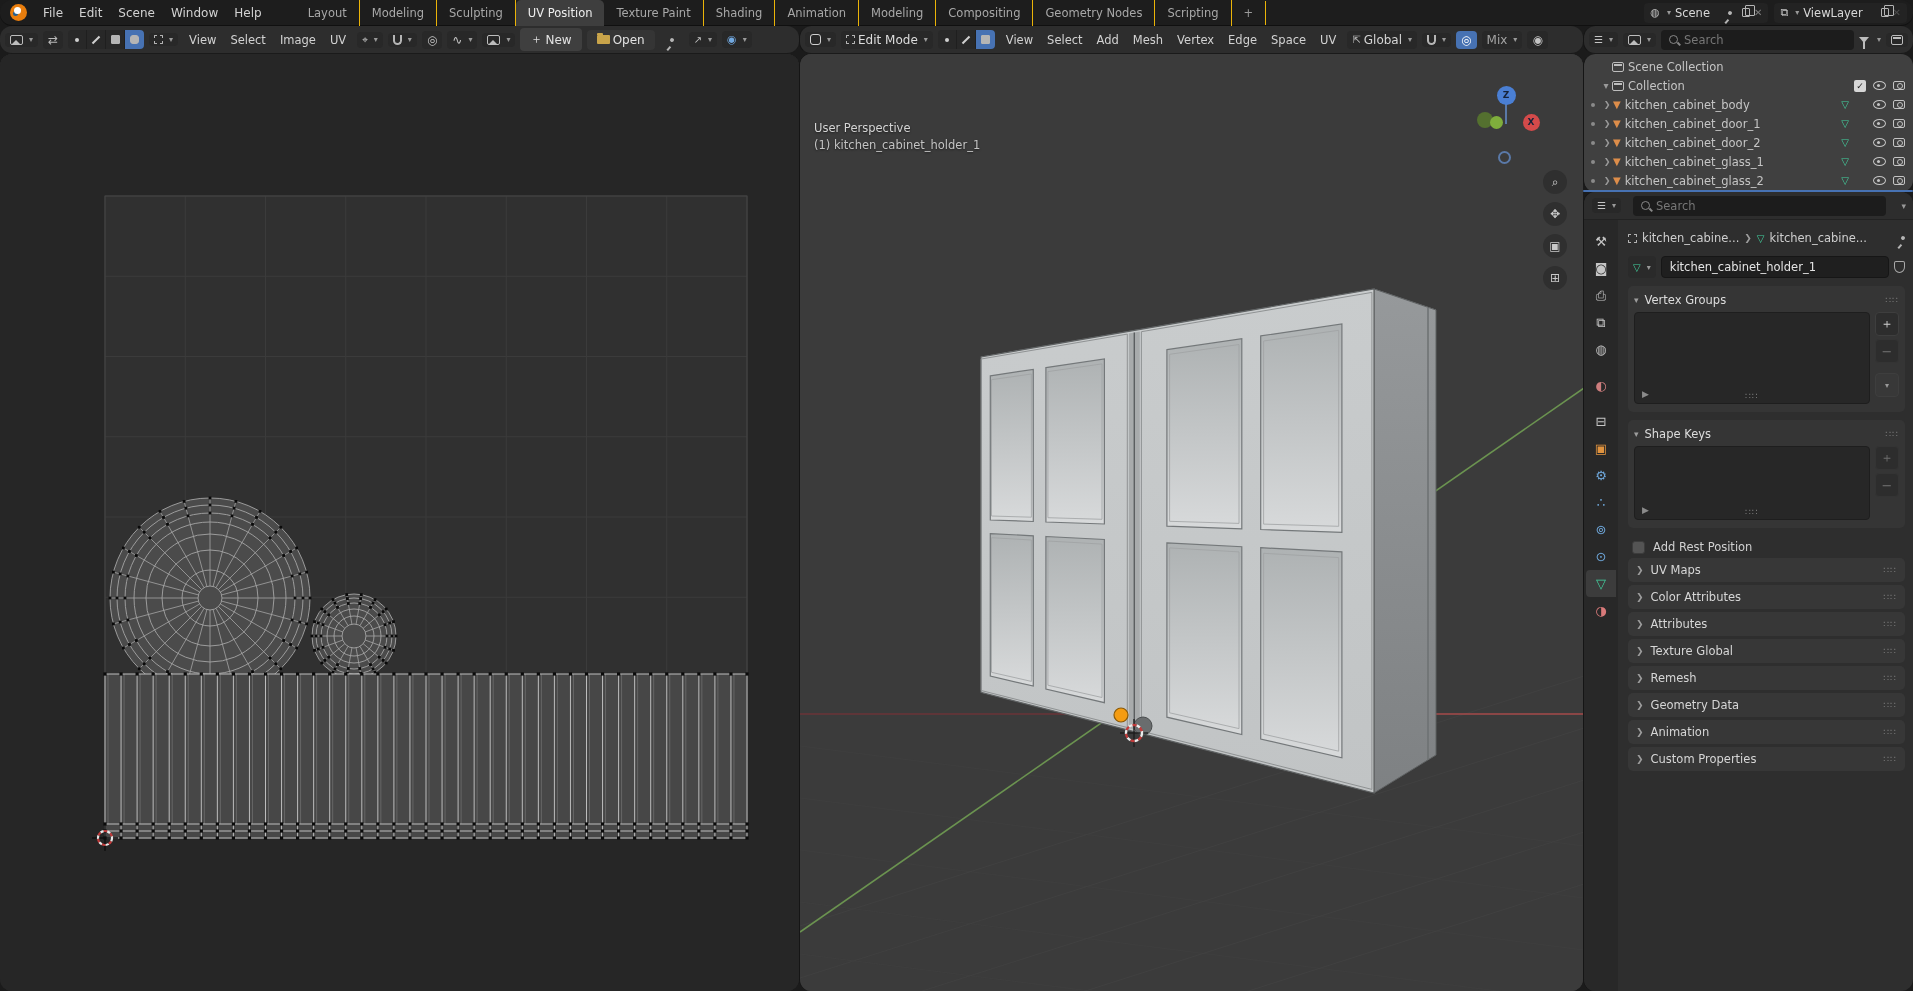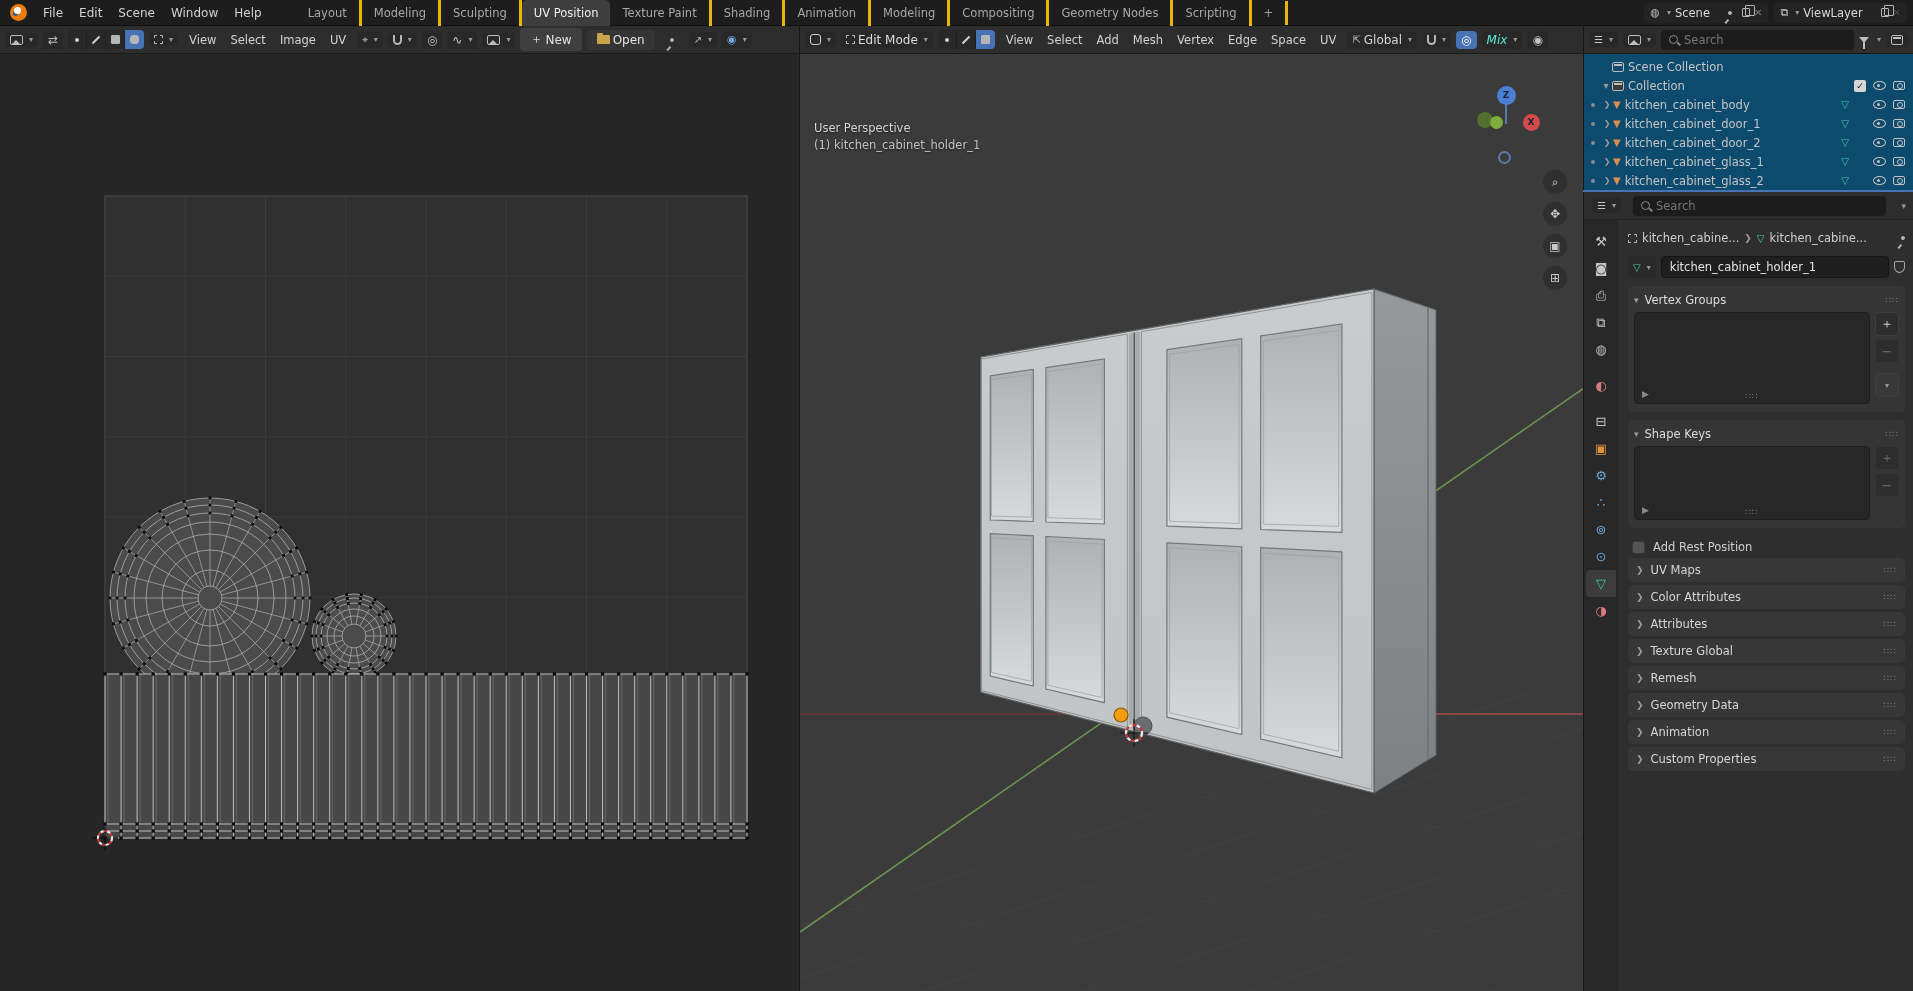--- a/index.html
+++ b/index.html
@@ -1,56 +1,56 @@
 <!DOCTYPE html>
 <html><head>
 <meta charset="utf-8">
 <style>
   * { margin:0; padding:0; box-sizing:border-box; user-select:none; }
   html,body { width:1913px; height:991px; overflow:hidden; background:#1b1b1b;
     font-family:"DejaVu Sans","Liberation Sans",sans-serif; font-size:12px; color:#c6c6c6; }
   #app { position:relative; width:1913px; height:991px; }
 
   
-  .abs { position:absolute; }
+  .abs { position:absolute;border-radius:12px; }
   .flex { display:flex; align-items:center; }
   .caret { font-size:8px; color:#999; margin-left:3px; }
   .menu-item { padding:3px 8px; color:#d2d2d2; border-radius:3px; cursor:default; white-space:nowrap; }
   .hbtn { background:#282828; border-radius:4px; padding:2px 5px; display:flex; align-items:center; gap:3px; }
   .seg { display:flex; background:#282828; border-radius:4px; overflow:hidden; }
   .seg .sb { width:19px; height:19px; display:flex; align-items:center; justify-content:center; border-right:1px solid #1f1f1f; }
   .seg .sb:last-child { border-right:none; }
   .sb.active { background:#4772b3; }
   .miniglyph { width:9px; height:9px; border:1px solid #b5b5b5; border-radius:1px; }
   .miniglyph.dotted { border-style:dashed; }
   .miniglyph.fill { background:#b5b5b5; }
 
   
   #topbar { left:0; top:0; width:1913px; height:26px; background:#1d1d1d; display:flex; align-items:center; border-bottom:1px solid #101010; }
   #logo { width:17px; height:17px; border-radius:50%; background:#e87d0d; margin:0 8px 0 10px; position:relative; }
   #logo::after { content:""; position:absolute; left:4px; top:3px; width:7px; height:7px; border-radius:50%; background:#fff; box-shadow:-2px 3px 0 -1px #245f8f; }
   #tb-tabs { display:flex; margin-left:26px; height:26px; align-items:stretch; }
-  .ws-tab { padding:5px 12px; color:#a8a8a8; font-size:11.5px; display:flex; align-items:center; border-right:3px solid #eab308; }
+  .ws-tab { padding:5px 12px; color:#a8a8a8; font-size:11.5px; display:flex; align-items:center; border-right:1px solid #eab308; }
   .ws-tab.active { background:#3e3e3e; color:#eeeeee; border-radius:5px 5px 0 0; border-right:none; }
   .tb-right { margin-left:auto; display:flex; gap:6px; margin-right:6px; }
   .datablock { background:#232323; border-radius:4px; display:flex; align-items:center; gap:4px; padding:2px 6px; height:20px; }
   .datablock .val { color:#d8d8d8; font-size:11.5px; }
 
   
   .edheader { height:28px; background:#2d2d2d; border-bottom:1px solid #1a1a1a; display:flex; align-items:center; gap:5px; padding:0 5px; overflow:hidden; }
   #uv-header { left:0; top:26px; width:799px; }
   #vp-header { left:799px; top:26px; width:784px; border-left:1px solid #151515; }
   #ol-header { left:1583px; top:26px; width:330px; border-left:1px solid #151515; }
   .mgroup { display:flex; gap:2px; }
   .mgroup .menu-item { padding:3px 6px; font-size:11.5px; }
 
   
   #uv-region { left:0; top:54px; width:799px; height:937px; background:#262626; overflow:hidden; }
   #vp-region { left:799px; top:54px; width:784px; height:937px; background:#3b3b3b; overflow:hidden; border-left:1px solid #151515; }
-  #ol-region { left:1583px; top:54px; width:330px; height:138px; background:#0c4a6e; overflow:hidden; border-left:1px solid #151515; }
+  #ol-region { left:1583px; top:54px; width:330px; height:138px; background:#404040; overflow:hidden; border-left:1px solid #151515; }
   #ol-underline { left:1583px; top:190px; width:330px; height:2px; background:#4772b3; }
   #pr-region { left:1583px; top:192px; width:330px; height:799px; background:#2e2e2e; overflow:hidden; border-left:1px solid #151515; }
 
   .tool-options { position:absolute; left:0; top:0; right:0; height:26px; display:flex; align-items:center; gap:3px; padding:0 8px; }
   #uv-region .tool-options { background:#2e2e2e; }
   #vp-region .tool-options { background:#343434; }
   .topt { width:22px; height:18px; border-radius:3px; background:#2a2a2a; display:flex; align-items:center; justify-content:center; }
   .topt.active { background:#4772b3; }
   .topt .miniglyph { width:11px; height:10px; }
 
@@ -287,21 +287,21 @@
       <span style="font-size:10px;color:#c5c5c5;">⇱</span>
       <span style="color:#d5d5d5;">Global</span>
         <span class="caret">▾</span>
     </div>
     <div class="hbtn">
       <span class="ic-magnet"></span>
         <span class="caret">▾</span>
     </div>
     <div class="hbtn" style="background:#4772b3;color:#fff;">◎</div>
     <div class="hbtn">
-      <span style="color:#5eead4;font-style:italic;">Mix</span>
+      <span style="color:#a3a3a3;">Mix</span>
         <span class="caret">▾</span>
     </div>
     <div class="hbtn" style="color:#c5c5c5;">◉</div>
   </div>
 
   <div id="ol-header" class="abs edheader">
     <div class="hbtn">
       <span style="font-size:10px;color:#c5c5c5;">☰</span>
         <span class="caret">▾</span>
     </div>

